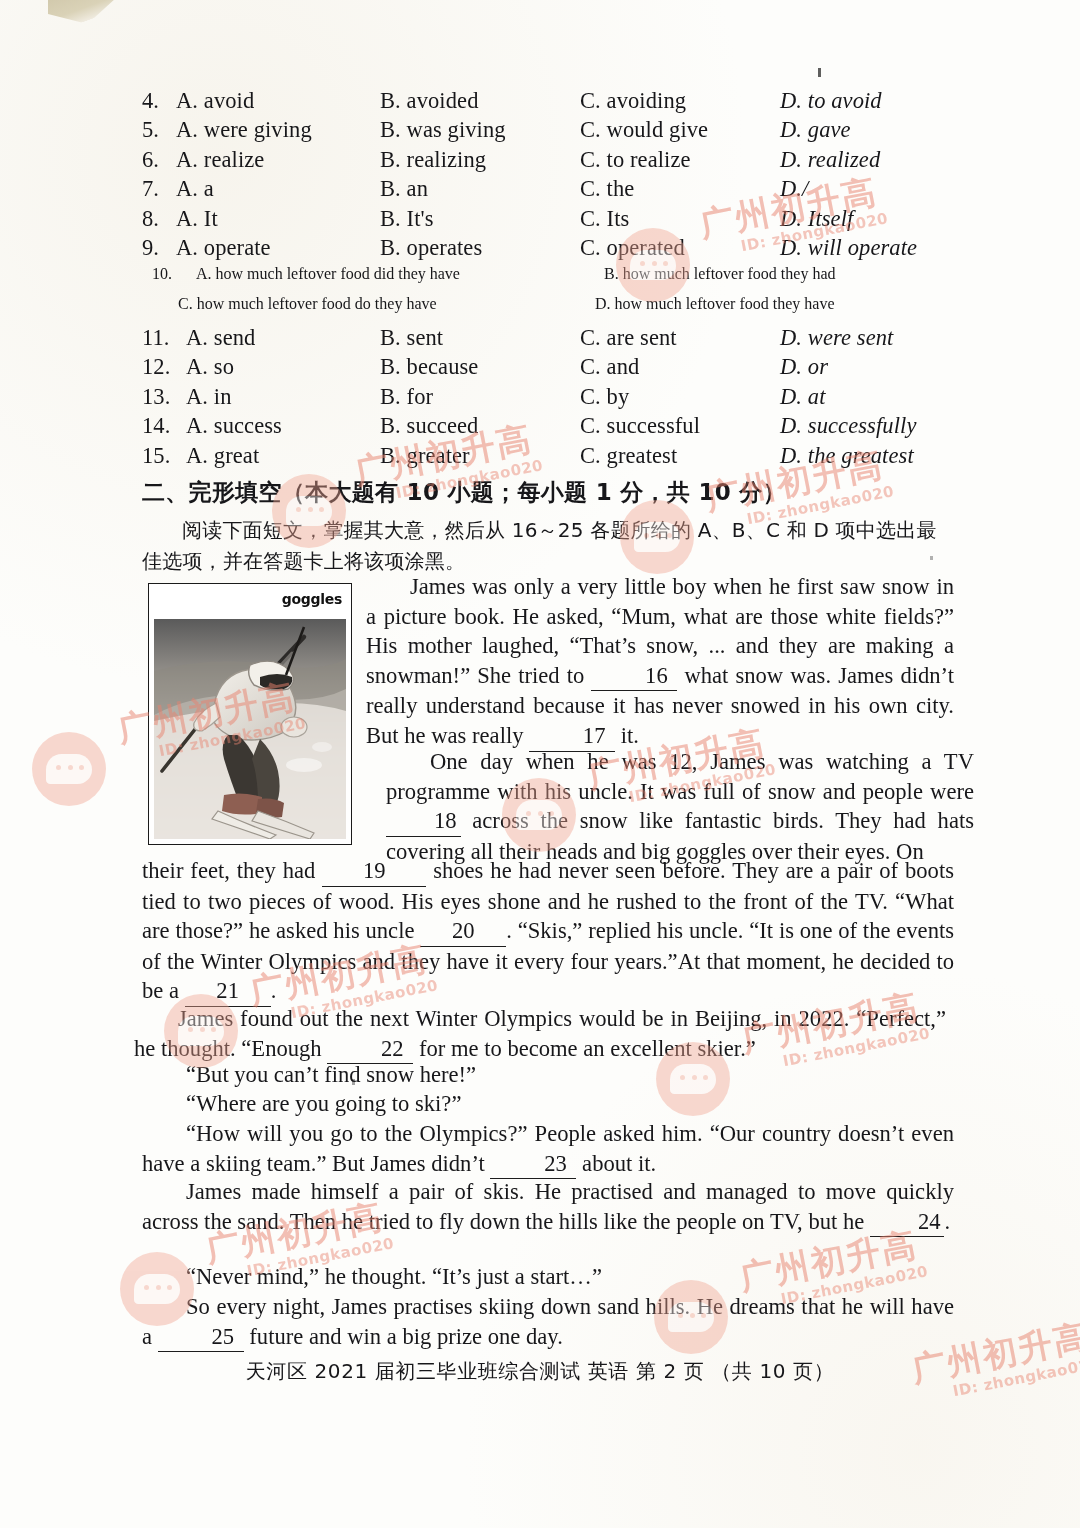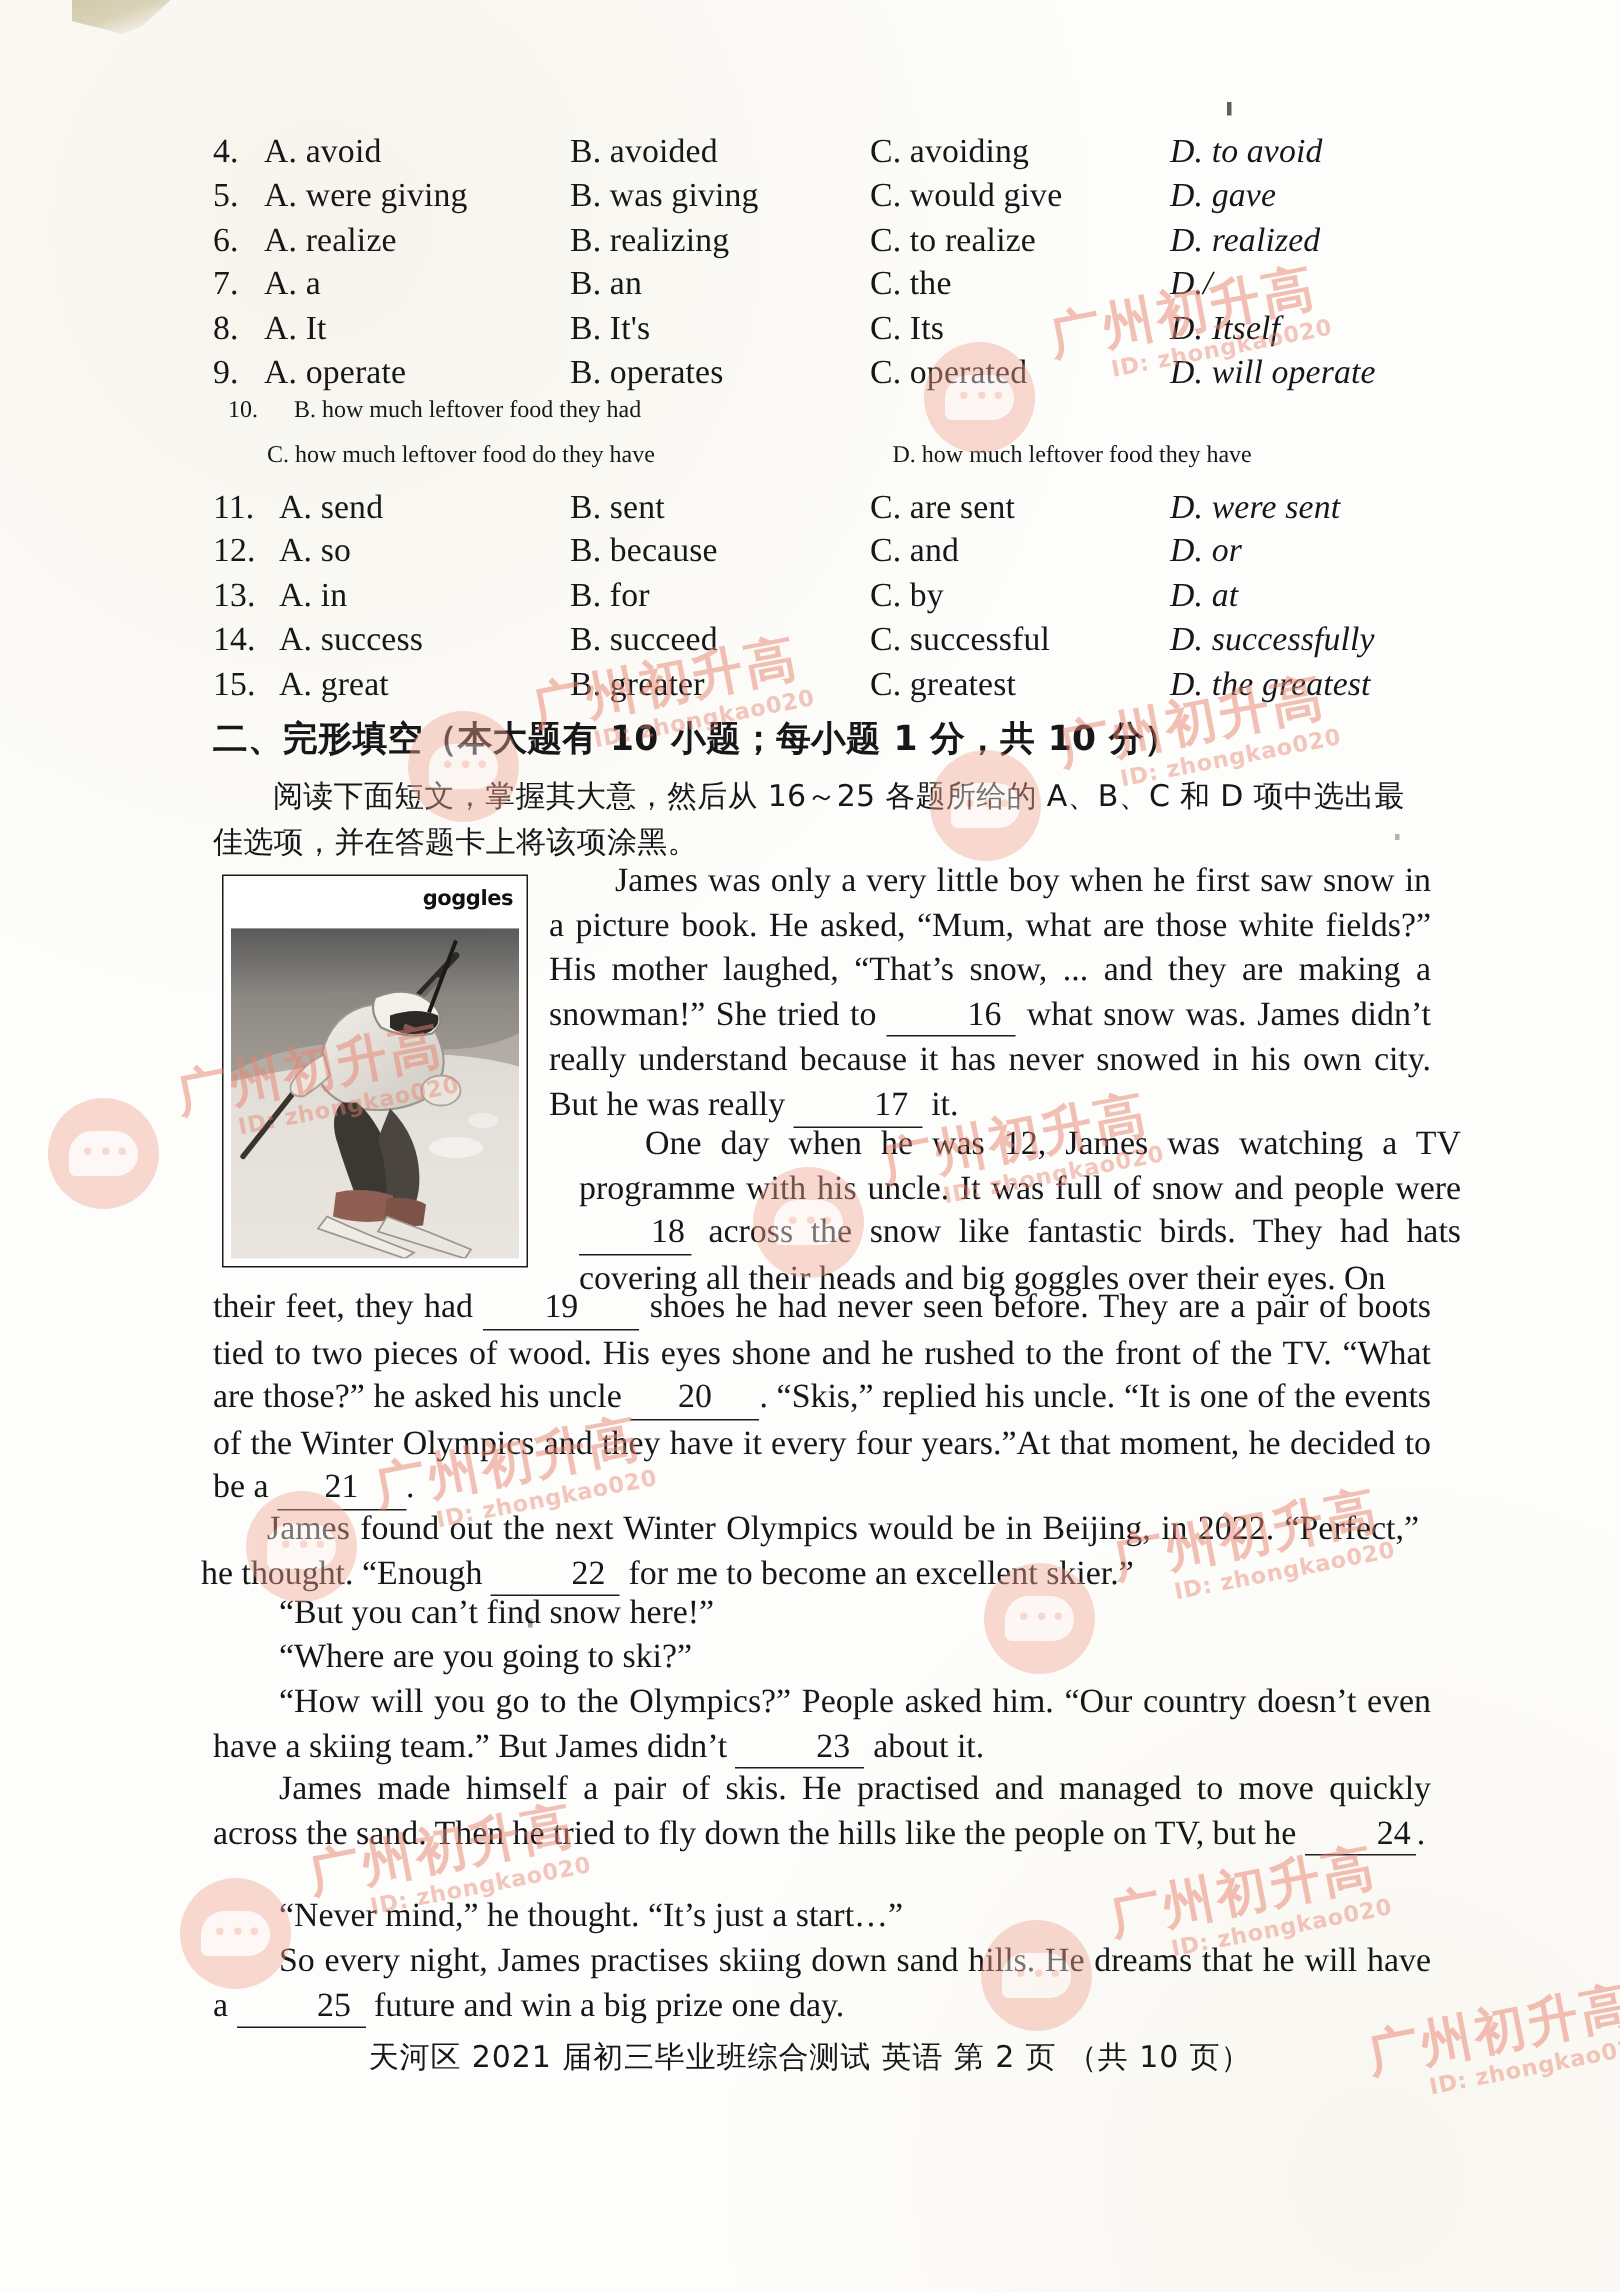--- a/index.html
+++ b/index.html
@@ -287,20 +287,21 @@
       <span class="mc-a">A. operate</span>
       <span class="mc-b">B. operates</span>
       <span class="mc-c">C. operated</span>
       <span class="mc-d">D. will operate</span>
     </div>
   </div>
 
   <div class="q10">
     <div class="q10-line">
       <span class="q10-num">10.</span>
+      <span class="q10-opt-a">A. how much leftover food did they have</span>
       <span class="q10-opt-b">B. how much leftover food they had</span>
     </div>
     <div class="q10-line q10-line2">
       <span class="q10-opt-a">C. how much leftover food do they have</span>
       <span class="q10-opt-b">D. how much leftover food they have</span>
     </div>
   </div>
 
   <div class="mc-block mc-block-2">
     <div class="mc-row">

